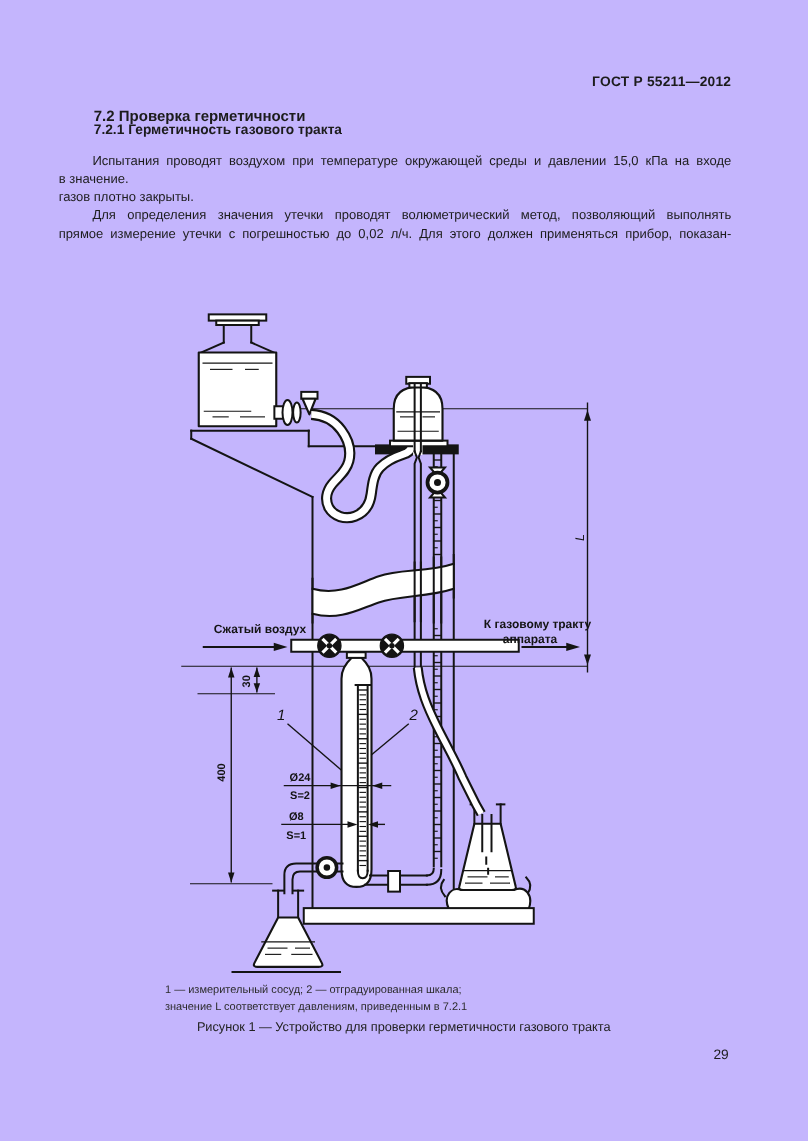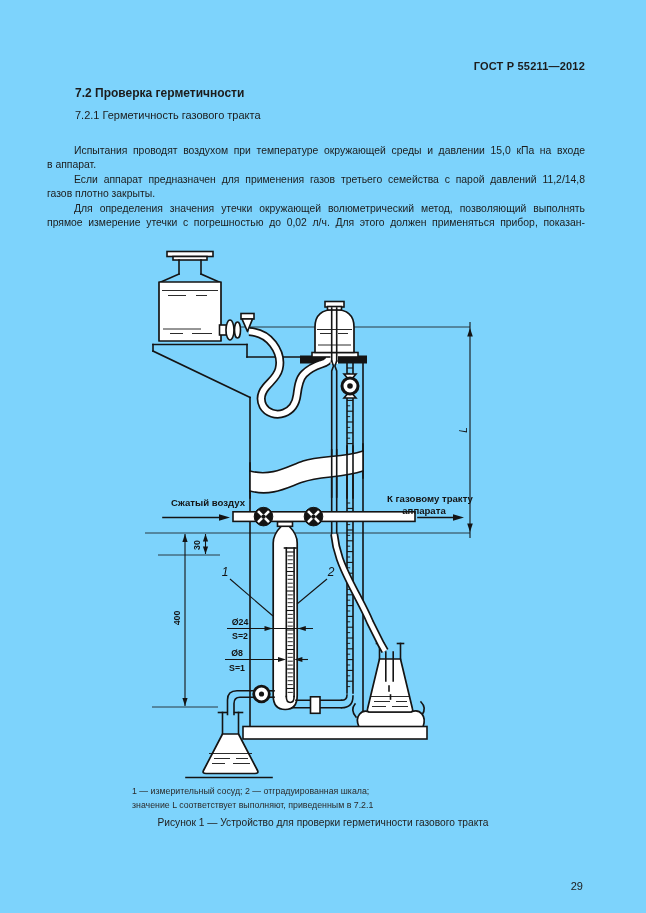--- a/index.html
+++ b/index.html
@@ -1,28 +1,28 @@
 <!DOCTYPE html>
 <html><head>
 <meta charset="utf-8">
 <style>
   html,body{margin:0;padding:0;background:#e8e8e8;}
-  #page{position:relative;width:646px;height:913px;background:#7dd3fc;margin:0 auto;
+  #page{position:relative;width:646px;height:913px;background:#c4b5fd;margin:0 auto;
         font-family:"Liberation Sans",sans-serif;color:#1c1c1c;overflow:hidden;}
   .hdr{position:absolute;top:60px;right:61px;font-size:11px;font-weight:bold;letter-spacing:.2px;}
   .h1{position:absolute;left:75px;top:86px;font-size:12px;font-weight:bold;}
-  .h2{position:absolute;left:75px;top:109px;font-size:11px;font-weight:normal;}
-  .body-text{position:absolute;left:47px;top:123px;width:538px;font-size:10.4px;line-height:14.4px;margin-top:21px;}
+  .h2{position:absolute;left:75px;top:98px;font-size:11px;font-weight:bold;}
+  .body-text{position:absolute;left:47px;top:123px;width:538px;font-size:10.4px;line-height:14.4px;}
   .jl{white-space:nowrap;text-align:justify;text-align-last:justify;}
   .jl-end{white-space:nowrap;text-align:left;}
   .ind{padding-left:27px;}
   .caption{position:absolute;left:132px;top:784px;width:450px;
            font-size:8.8px;line-height:14px;color:#2b2b2b;}
   .figtitle{position:absolute;left:0;top:817px;width:646px;text-align:center;font-size:10.2px;color:#222;}
-  .pagenum{position:absolute;top:880px;right:63px;font-size:11px;}
+  .pagenum{position:absolute;top:838px;right:63px;font-size:11px;}
   svg#fig{position:absolute;left:0;top:0;}
   .s{stroke:#141414;stroke-width:1.6;fill:none;stroke-linecap:square;}
   .sf{stroke:#141414;stroke-width:1.6;fill:#fff;}
   .sf2{stroke:#141414;stroke-width:1.7;fill:#fff;stroke-linejoin:round;}
   .thin{stroke:#141414;stroke-width:0.8;fill:none;}
   .dim{stroke:#141414;stroke-width:1.1;fill:none;}
   .blk{fill:#141414;stroke:none;}
   .liq{stroke:#141414;stroke-width:0.9;fill:none;}
   .ro{stroke:#141414;stroke-width:9;fill:none;stroke-linecap:butt;}
   .ri{stroke:#fff;stroke-width:5.6;fill:none;stroke-linecap:butt;}
@@ -35,24 +35,23 @@
 
 <div id="page">
 
   <div class="hdr">ГОСТ Р 55211—2012</div>
 
   <div class="h1">7.2 Проверка герметичности</div>
   <div class="h2">7.2.1 Герметичность газового тракта</div>
 
   <div class="body-text">
     <div class="jl ind">Испытания проводят воздухом при температуре окружающей среды и давлении 15,0 кПа на входе</div>
-    <div class="jl-end">в аппарат.</div>
-    <div class="jl ind">Если аппарат предназначен для применения газов третьего семейства с парой давлений 11,2/14,8</div>
+    <div class="jl-end">в значение.</div>
     <div class="jl-end">газов плотно закрыты.</div>
-    <div class="jl ind">Для определения значения утечки окружающей волюметрический метод, позволяющий выполнять</div>
+    <div class="jl ind">Для определения значения утечки проводят волюметрический метод, позволяющий выполнять</div>
     <div class="jl">прямое измерение утечки с погрешностью до 0,02 л/ч. Для этого должен применяться прибор, показан-</div>
   </div>
 
   <svg id="fig" width="646" height="913" viewBox="0 0 646 913">
 
     <g>
       <line class="thin" x1="240" y1="327" x2="470" y2="327"></line>
       <line class="thin" x1="145" y1="533" x2="470" y2="533"></line>
     </g>
 
@@ -377,19 +376,19 @@
     <g>
       <text class="ft" x="430" y="502" text-anchor="middle" font-size="9.6" font-weight="600">К газовому тракту</text>
       <text class="ft" x="424" y="514" text-anchor="middle" font-size="9.6" font-weight="600">аппарата</text>
       <line class="s" x1="418" y1="517.5" x2="454" y2="517.5"></line>
       <polygon class="blk" points="464,517.5 453,514.2 453,520.8"></polygon>
     </g>
   </svg>
 
   <div class="caption">
     <div>1 — измерительный сосуд; 2 — отградуированная шкала;</div>
-    <div>значение L соответствует выполняют, приведенным в 7.2.1</div>
+    <div>значение L соответствует давлениям, приведенным в 7.2.1</div>
   </div>
 
   <div class="figtitle">Рисунок 1 — Устройство для проверки герметичности газового тракта</div>
 
   <div class="pagenum">29</div>
 </div>
 
 </body></html>

